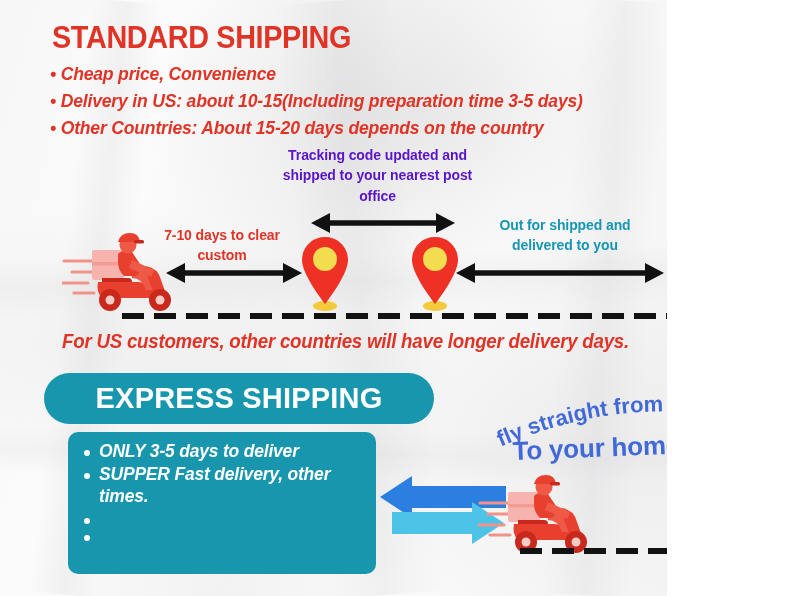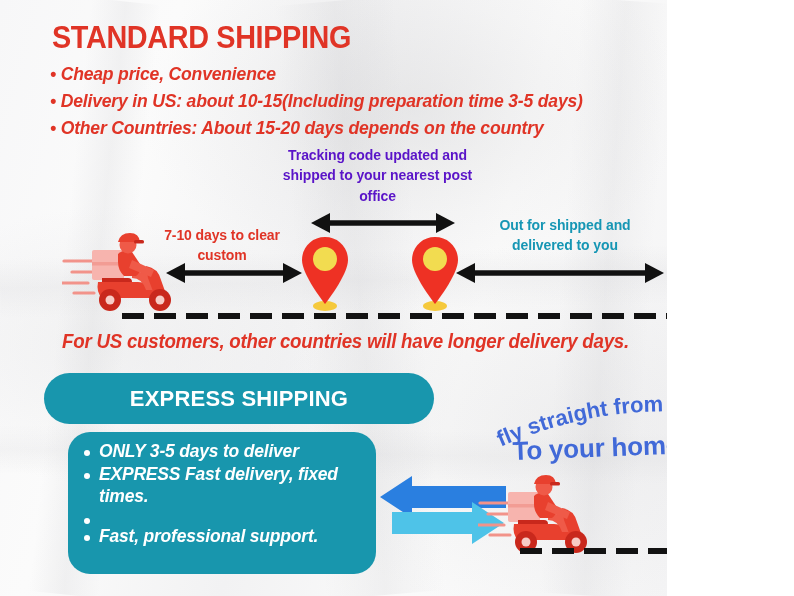--- a/index.html
+++ b/index.html
@@ -122,30 +122,30 @@
     left: 44px; top: 373px;
     width: 390px; height: 51px;
     background: #1896ad;
     border-radius: 26px;
     display: flex;
     align-items: center;
     justify-content: center;
   }
   #exp-pill-text {
     color: #ffffff;
-    font-size: 22px;
+    font-size: 29px;
     font-weight: bold;
     letter-spacing: 0.2px;
   }
   #exp-panel {
     left: 68px; top: 432px;
     width: 308px;
     min-height: 142px;
     background: #1896ad;
-    border-radius: 22px;
+    border-radius: 10px;
     padding: 9px 12px 11px 14px;
     box-sizing: border-box;
   }
   .exp-item {
     display: flex;
     align-items: flex-start;
     color: #ffffff;
     font-size: 17.5px;
     font-weight: bold;
     font-style: italic;
@@ -284,28 +284,27 @@
     <span id="exp-pill-text">EXPRESS SHIPPING</span>
   </div>
 
   <div class="abs" id="exp-panel">
     <div class="exp-item">
       <span class="exp-dot"></span>
       <span>ONLY 3-5 days to deliver</span>
     </div>
     <div class="exp-item">
       <span class="exp-dot"></span>
-      <span>EXPRESS  Fast delivery, fixed times.</span>
+      <span>SUPPER  Fast delivery, other times.</span>
     </div>
     <div class="exp-item">
       <span class="exp-dot"></span>
     </div>
     <div class="exp-item">
       <span class="exp-dot"></span>
-      <span>Fast, professional support.</span>
     </div>
   </div>
 
   <svg class="abs" id="blue-arrows" width="128" height="76" viewBox="0 0 128 76">
 
     <polygon points="34,4 34,14 128,14 128,36 34,36 34,46 2,25" fill="#2a7fe0"></polygon>
 
     <polygon points="94,30 94,40 14,40 14,62 94,62 94,72 126,51" fill="#4ec3e8"></polygon>
   </svg>
 

